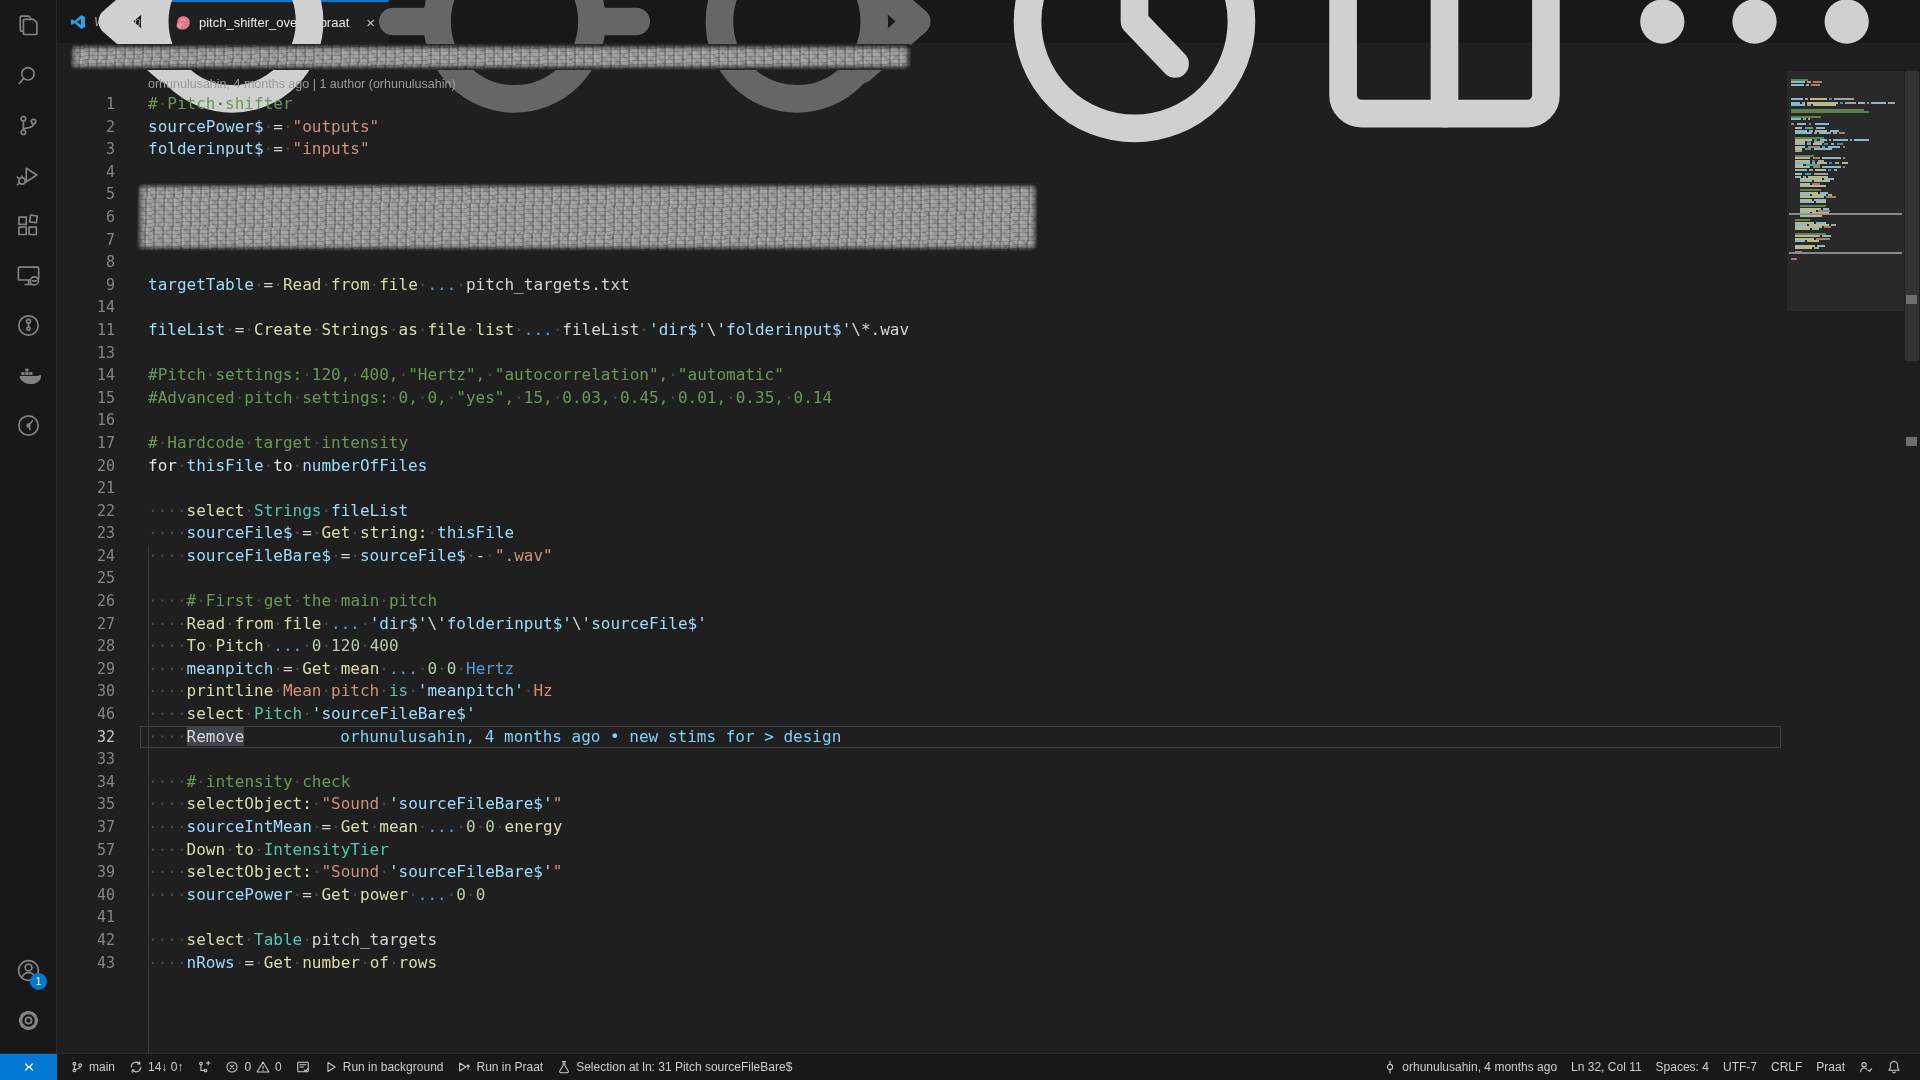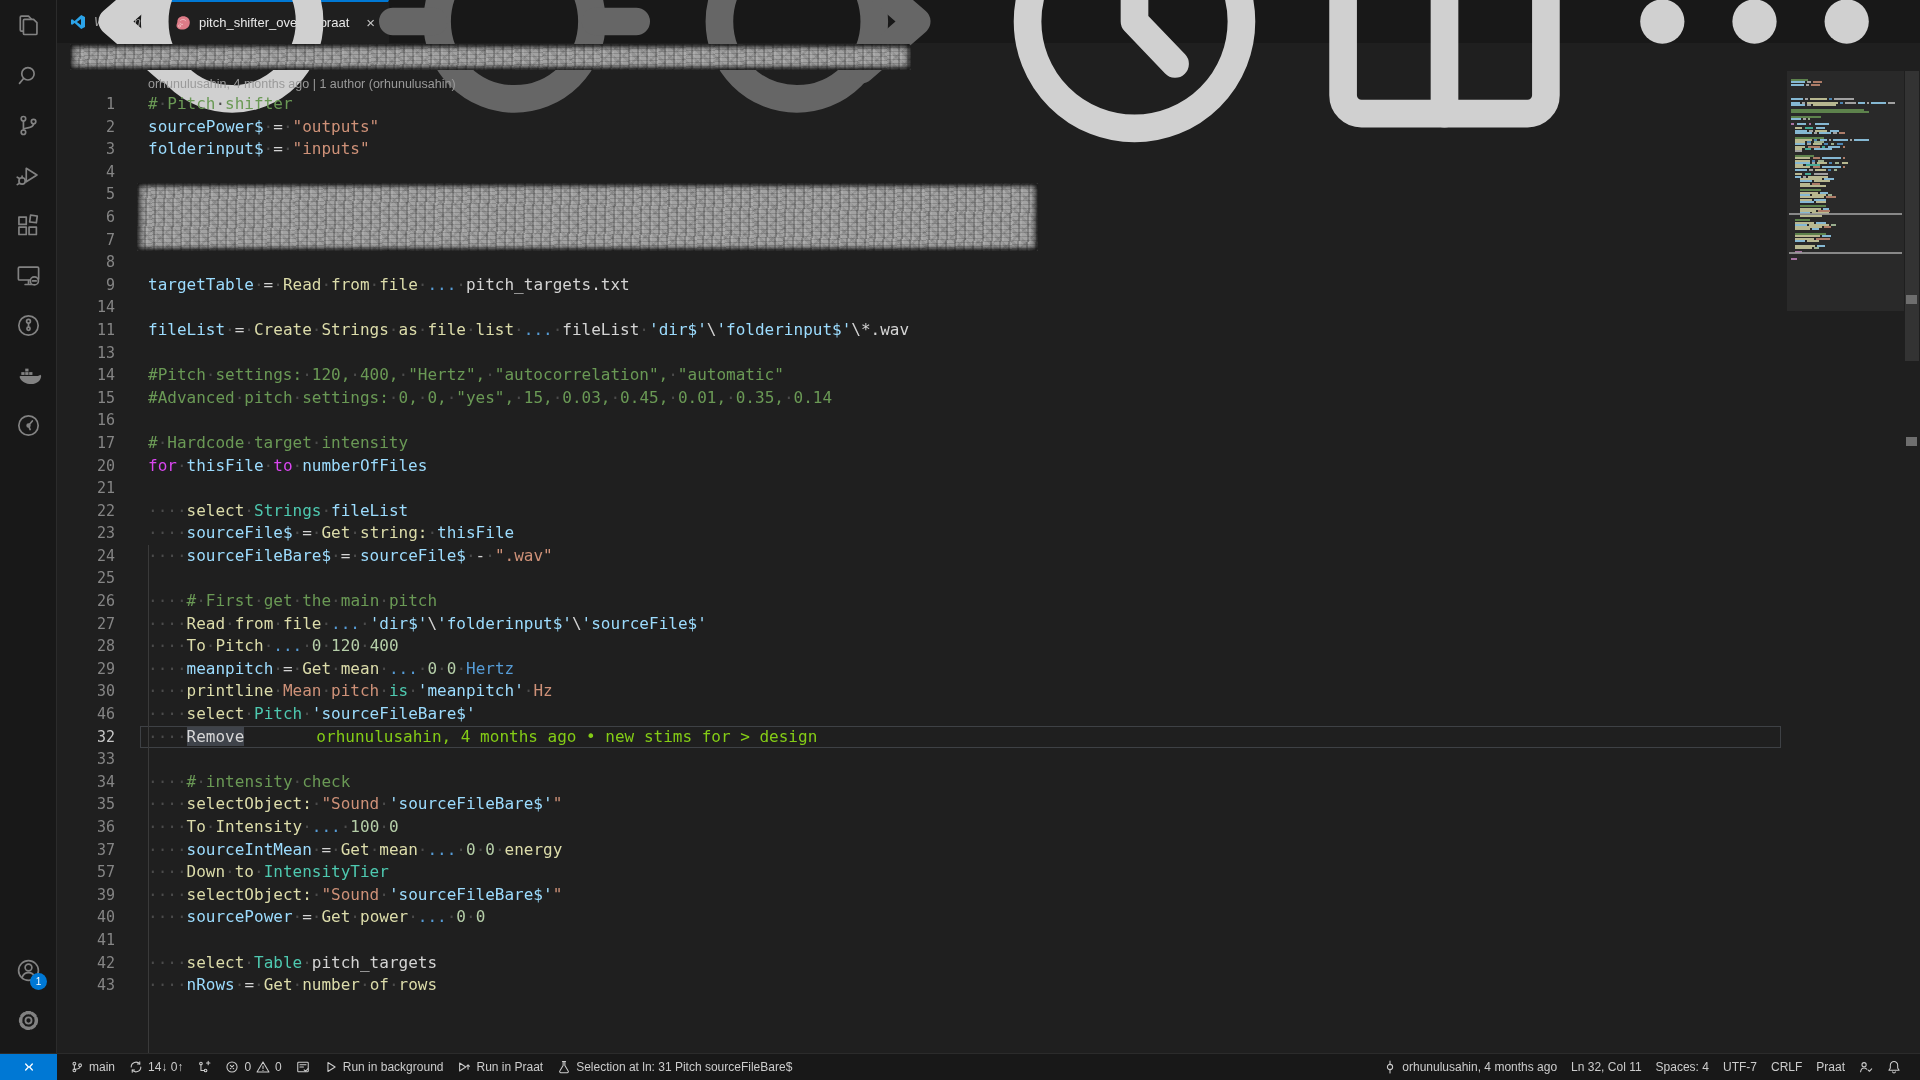--- a/index.html
+++ b/index.html
@@ -44,26 +44,26 @@
   .editor{position:absolute;top:71px;left:0;right:0;bottom:0;overflow:hidden;}
   .codelens{height:22px;padding-left:91px;box-sizing:border-box;font-size:12.5px;color:#9a9a9a;
             display:flex;align-items:flex-end;padding-bottom:2px;cursor:pointer;}
   .lines{position:relative;width:1730px;}
   .row{display:flex;height:22.6px;position:relative;}
   .ln{width:91px;flex:none;text-align:right;padding-right:33px;box-sizing:border-box;color:#858585;
       font:15px/22.6px "DejaVu Sans Mono",monospace;}
   .code{white-space:pre;font:16px/22.6px "DejaVu Sans Mono",monospace;color:#d4d4d4;}
   .ws{color:#4b4b4b;}
   .tk-c{color:#6A9955}.tk-v{color:#9CDCFE}.tk-f{color:#DCDCAA}.tk-t{color:#4EC9B0}
-  .tk-s{color:#CE9178}.tk-n{color:#B5CEA8}.tk-k{color:#d946ef}.tk-b{color:#569CD6}.tk-w{color:#d4d4d4}
+  .tk-s{color:#CE9178}.tk-n{color:#B5CEA8}.tk-k{color:#e5e5e5}.tk-b{color:#569CD6}.tk-w{color:#d4d4d4}
   .tk-hl{color:#d7d7d7;background:#3f434a;}
   .row.cur .ln{color:#c6c6c6;}
   .row.cur::after{content:"";position:absolute;left:83px;right:6px;top:0;bottom:0;
                   border:1px solid #3e4145;pointer-events:none;}
-  .blame{color:#84cc16;font:16px/22.6px "DejaVu Sans Mono",monospace;margin-left:72px;}
+  .blame{color:#7dd3fc;font:16px/22.6px "DejaVu Sans Mono",monospace;margin-left:96px;}
   .indent-guide{position:absolute;left:91px;top:474px;height:508px;width:1px;background:#3a3a3a;}
 
   
   .minimap{position:absolute;left:1730px;top:0;width:117px;bottom:0;cursor:pointer;}
   .mm-content{position:absolute;left:4px;top:8px;right:2px;}
   .mm-row{height:2.3px;display:flex;align-items:center;}
   .mm-seg{height:2px;flex:none;}
   .mm-sep{position:absolute;left:2px;width:113px;height:2px;background:#999;opacity:.85;}
   .mm-slider{position:absolute;left:0;right:0;top:0;height:240px;background:rgba(140,140,140,.10);}
   .scrollbar{position:absolute;left:1847px;top:0;width:16px;bottom:0;cursor:pointer;}
@@ -389,24 +389,20 @@
         </div>
         <div class="row">
           <span class="ln">34</span>
           <span class="code"><span class="tk-w"><span class="ws">·</span><span class="ws">·</span><span class="ws">·</span><span class="ws">·</span></span><span class="tk-c">#<span class="ws">·</span>intensity<span class="ws">·</span>check</span></span>
         </div>
         <div class="row">
           <span class="ln">35</span>
           <span class="code"><span class="tk-w"><span class="ws">·</span><span class="ws">·</span><span class="ws">·</span><span class="ws">·</span></span><span class="tk-f">selectObject:</span><span class="tk-w"><span class="ws">·</span></span><span class="tk-s">"Sound<span class="ws">·</span></span><span class="tk-v">'sourceFileBare$'</span><span class="tk-s">"</span></span>
         </div>
         <div class="row">
-          <span class="ln">36</span>
-          <span class="code"><span class="tk-w"><span class="ws">·</span><span class="ws">·</span><span class="ws">·</span><span class="ws">·</span></span><span class="tk-f">To<span class="ws">·</span>Intensity<span class="ws">·</span></span><span class="tk-b">...</span><span class="tk-w"><span class="ws">·</span></span><span class="tk-n">100<span class="ws">·</span>0</span></span>
-        </div>
-        <div class="row">
           <span class="ln">37</span>
           <span class="code"><span class="tk-w"><span class="ws">·</span><span class="ws">·</span><span class="ws">·</span><span class="ws">·</span></span><span class="tk-v">sourceIntMean</span><span class="tk-w"><span class="ws">·</span>=<span class="ws">·</span></span><span class="tk-f">Get<span class="ws">·</span>mean<span class="ws">·</span></span><span class="tk-b">...</span><span class="tk-w"><span class="ws">·</span></span><span class="tk-n">0<span class="ws">·</span>0</span><span class="tk-w"><span class="ws">·</span></span><span class="tk-f">energy</span></span>
         </div>
         <div class="row">
           <span class="ln">57</span>
           <span class="code"><span class="tk-w"><span class="ws">·</span><span class="ws">·</span><span class="ws">·</span><span class="ws">·</span></span><span class="tk-f">Down<span class="ws">·</span>to</span><span class="tk-w"><span class="ws">·</span></span><span class="tk-t">IntensityTier</span></span>
         </div>
         <div class="row">
           <span class="ln">39</span>
           <span class="code"><span class="tk-w"><span class="ws">·</span><span class="ws">·</span><span class="ws">·</span><span class="ws">·</span></span><span class="tk-f">selectObject:</span><span class="tk-w"><span class="ws">·</span></span><span class="tk-s">"Sound<span class="ws">·</span></span><span class="tk-v">'sourceFileBare$'</span><span class="tk-s">"</span></span>

